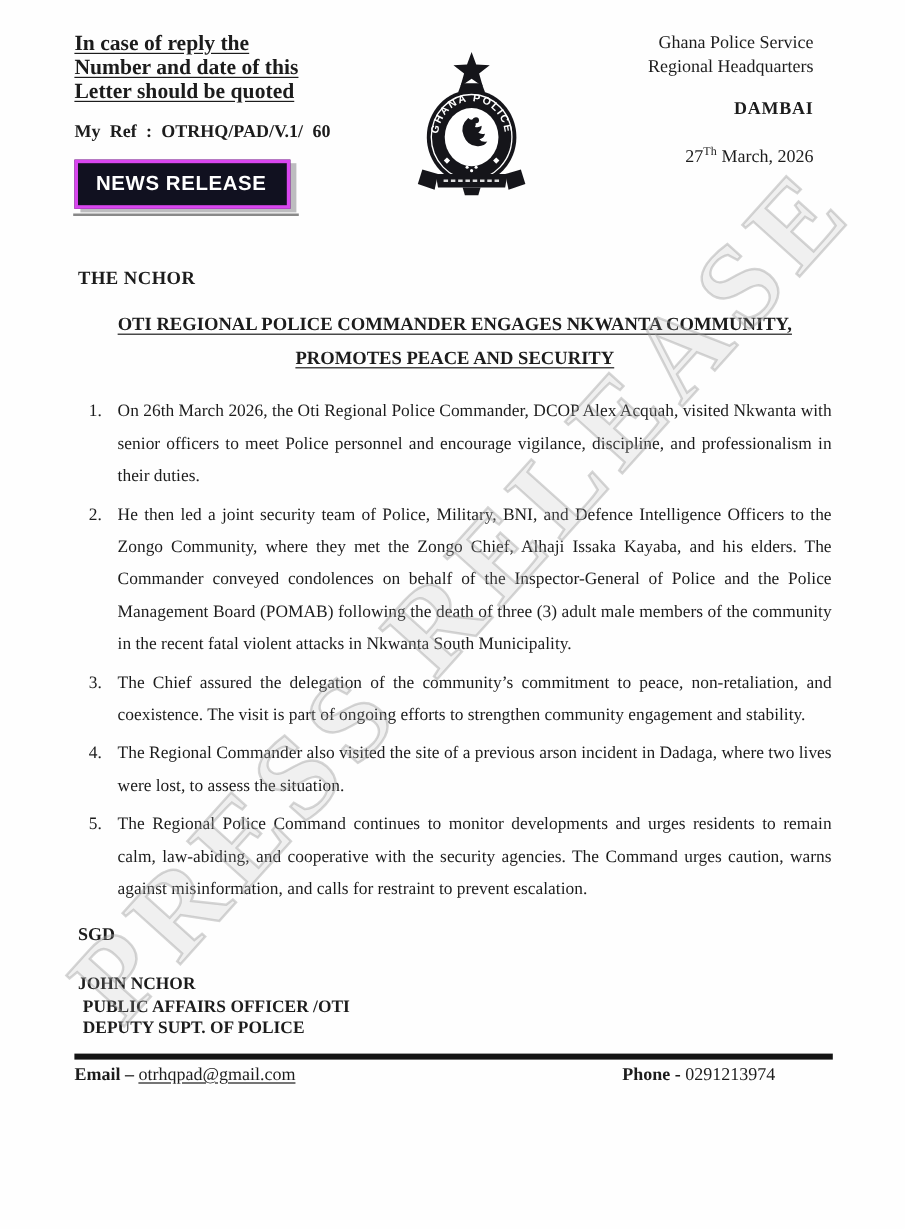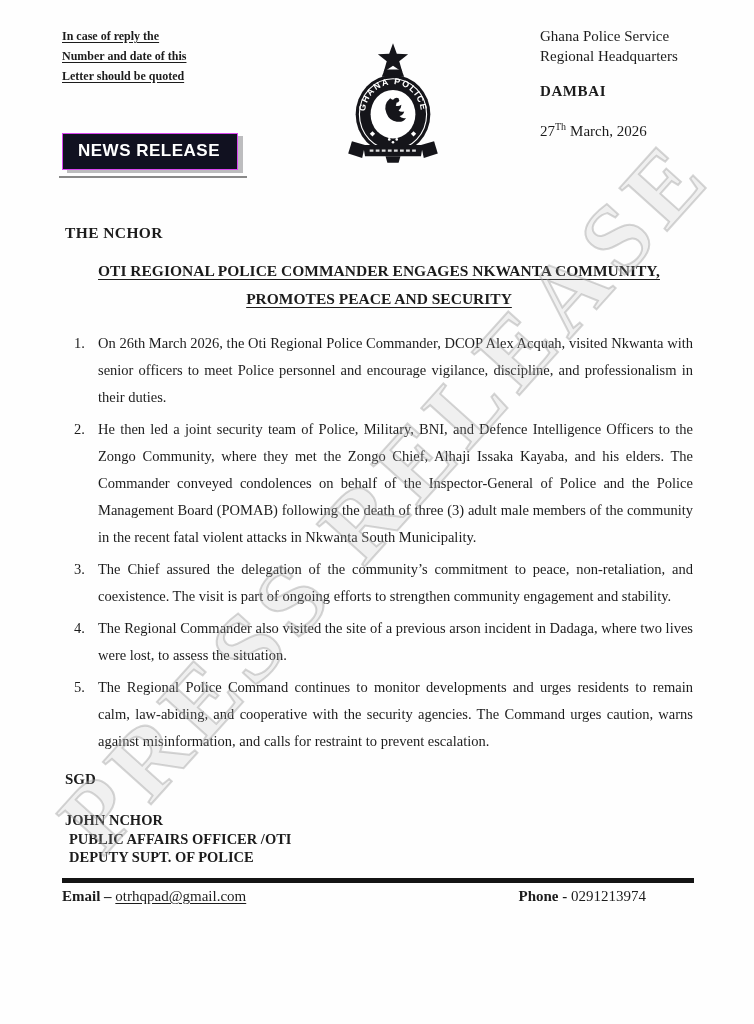--- a/index.html
+++ b/index.html
@@ -13,38 +13,38 @@
     transform:translate(-50%,-50%) rotate(-48deg);
     font-family:"Liberation Serif", serif;
     font-size:98px; font-weight:bold; letter-spacing:10px;
     white-space:nowrap;
     color:rgba(175,175,175,0.18);
     -webkit-text-stroke:2px rgba(158,158,158,0.42);
     pointer-events:none; z-index:5;
   }
 
   
-  .reply-note { position:absolute; left:62px; top:26px; font-size:12px; line-height:20px; font-weight:600; }
+  .reply-note { position:absolute; left:62px; top:26px; font-size:18px; line-height:20px; font-weight:600; }
   .reply-note div { text-decoration:underline; text-underline-offset:2px; }
   .ref-line { position:absolute; left:62px; top:102px; font-size:15px; font-weight:600; word-spacing:4px; }
   .news-box {
     position:absolute; left:62px; top:133px;
     background:#111120; color:#ffffff;
     font-family:"Liberation Sans", sans-serif; font-weight:bold;
     font-size:17px; letter-spacing:0.5px;
     padding:7px 17px 8px 15px;
-    border:1px solid #d946ef;
+    border:3px solid #d946ef;
     box-shadow:5px 3px 0 rgba(70,70,75,0.35);
   }
   .news-box::after {
     content:""; position:absolute; left:-4px; right:-10px; bottom:-9px;
     border-bottom:2px solid rgba(40,40,40,0.55);
   }
   .crest { position:absolute; left:337px; top:40px; width:112px; height:126px; }
-  .org-block { position:absolute; left:540px; top:26px; font-size:15px; line-height:20px; font-weight:500; }
+  .org-block { position:absolute; left:540px; top:26px; font-size:15px; line-height:20px; font-weight:500;text-align:right; }
   .org-loc { margin-top:15px; letter-spacing:0.6px; font-weight:600; }
   .org-date { margin-top:16px; }
   .org-date sup { font-size:10px; }
   .org-date .tail { margin-left:4px; }
 
   
   .content { position:absolute; left:65px; top:224px; width:628px; z-index:1; }
   .recipient { font-weight:bold; font-size:15.5px; letter-spacing:0.4px; }
   .title { margin-top:15px; text-align:center; font-weight:bold; font-size:15.5px; line-height:28px; }
   .title div { text-decoration:underline; text-underline-offset:3px; }
@@ -69,20 +69,21 @@
 
 <div class="page">
 
   <div class="watermark">PRESS RELEASE</div>
 
   <div class="reply-note">
     <div>In case of reply the</div>
     <div>Number and date of this</div>
     <div>Letter should be quoted</div>
   </div>
+  <div class="ref-line">My Ref : OTRHQ/PAD/V.1/ 60</div>
   <div class="news-box">NEWS RELEASE</div>
 
   <div class="crest">
     <svg viewBox="0 0 120 134" width="112" height="126">
 
       <polygon points="60,3 64.1,14.3 76.2,14.8 66.7,22.2 70,33.8 60,27 50,33.8 53.3,22.2 43.8,14.8 55.9,14.3" fill="#15151a"></polygon>
       <polygon points="51,31 69,31 72,39 48,39" fill="#15151a"></polygon>
 
       <ellipse cx="60" cy="79" rx="40" ry="42" fill="#15151a"></ellipse>
       <ellipse cx="60" cy="79" rx="36" ry="38" fill="none" stroke="#ffffff" stroke-width="1.2"></ellipse>

